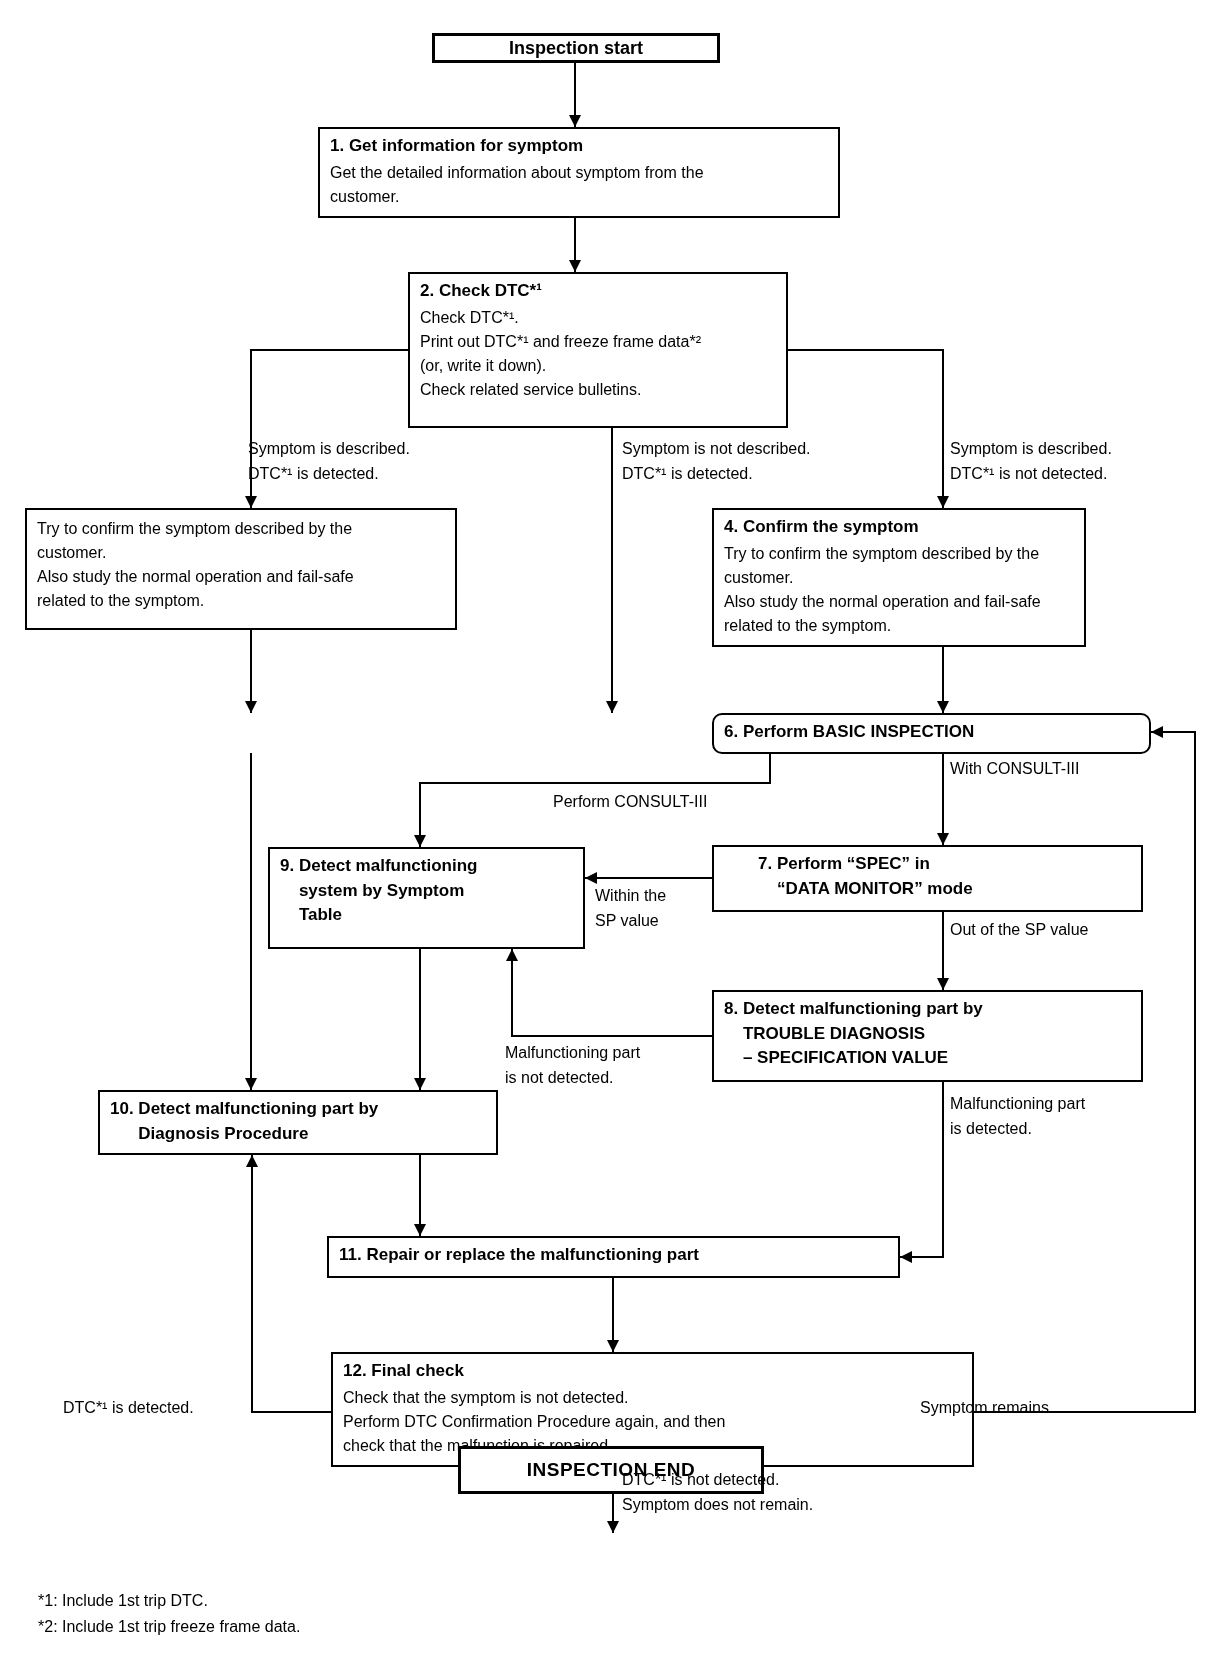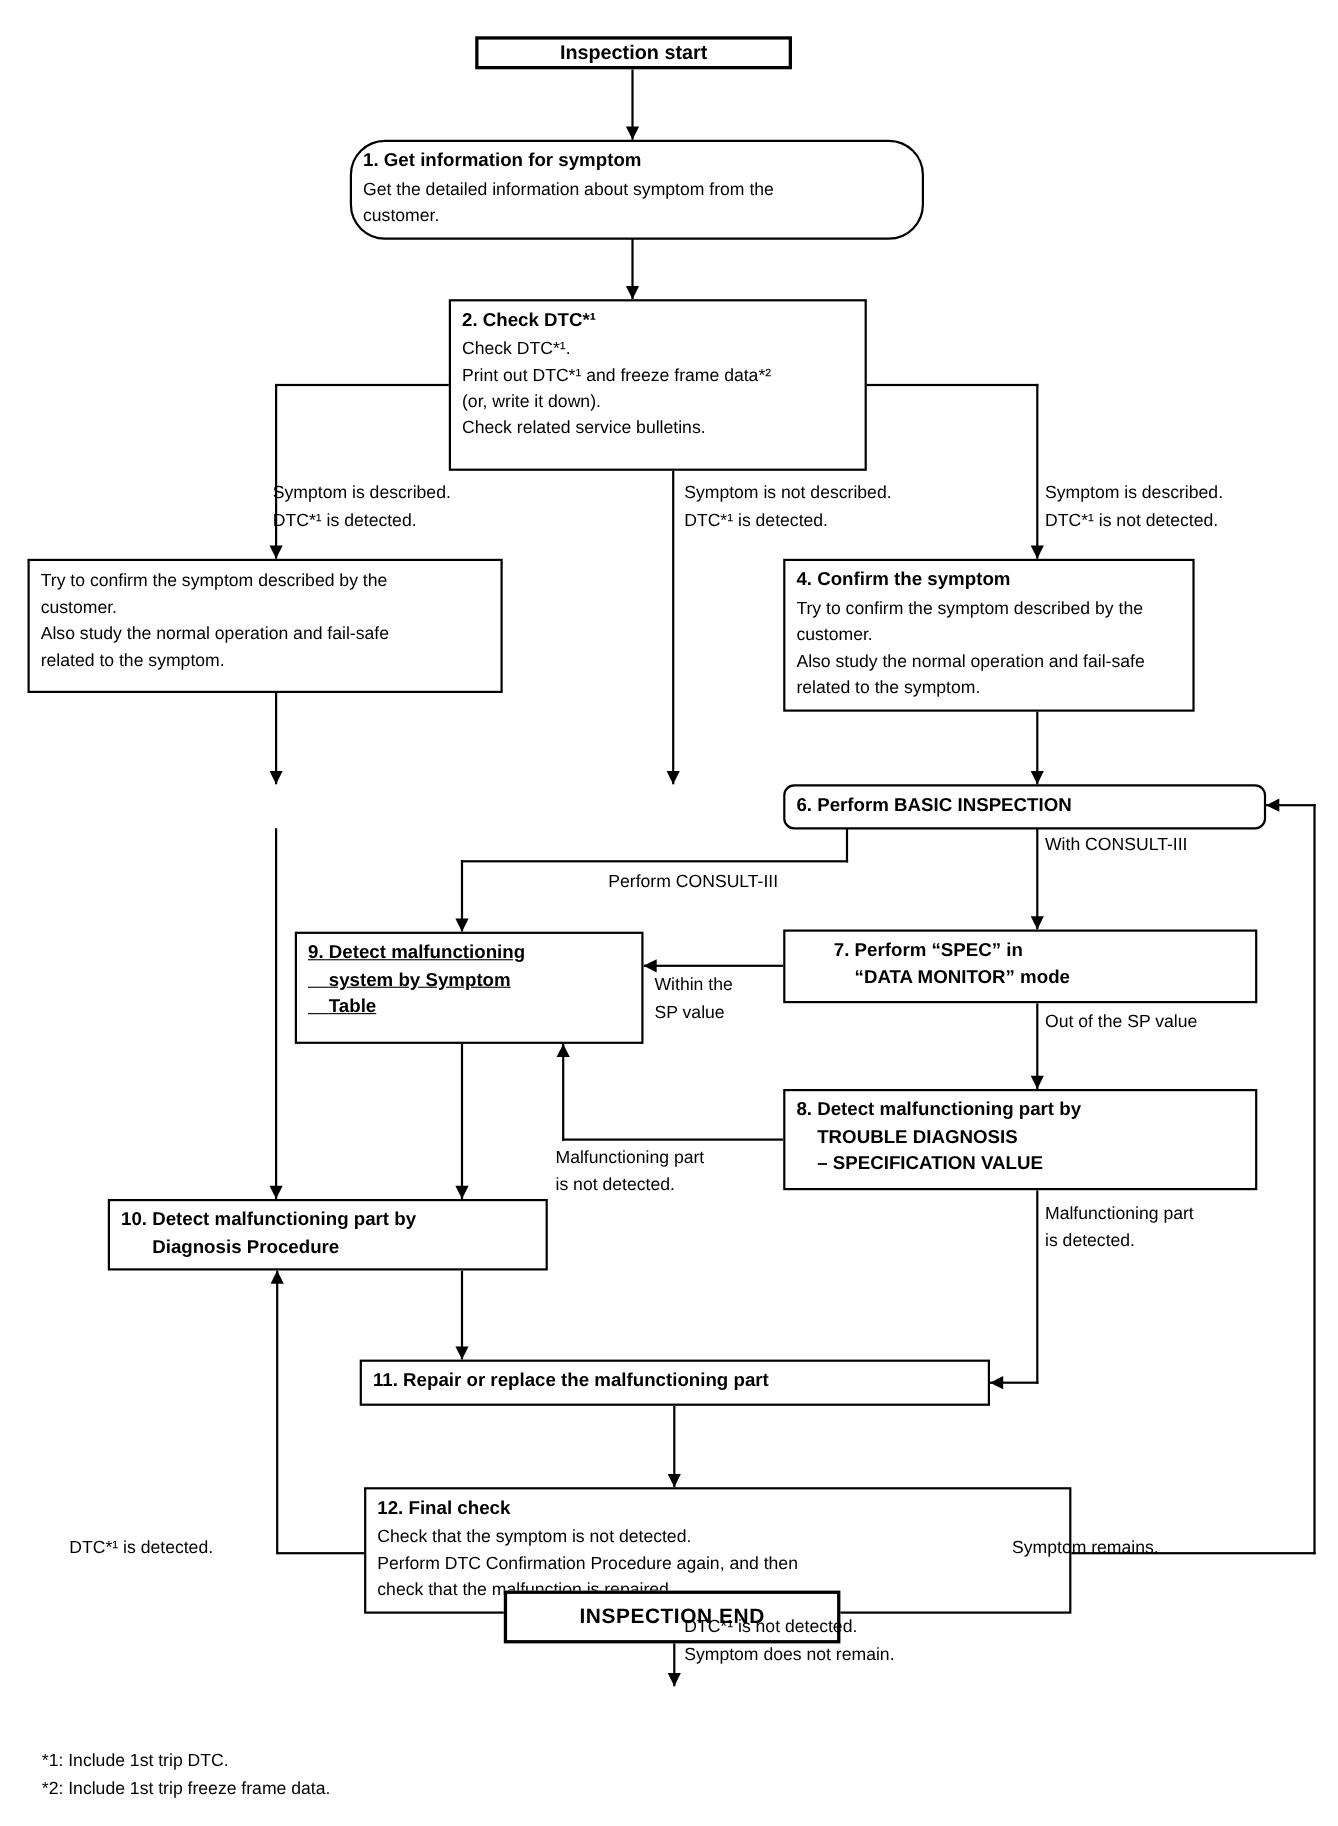--- a/index.html
+++ b/index.html
@@ -99,21 +99,21 @@
   <div class="line" style="left:1151px;top:731px;width:45px;height:2px;"></div>
   <div class="arrow left" style="left:1151px;top:726px;"></div>
 
   <div class="line" style="left:612px;top:1460px;width:2px;height:73px;"></div>
   <div class="arrow down" style="left:607px;top:1521px;"></div>
 
   <div class="node terminal" style="left:432px;top:33px;width:288px;height:30px;">
     <div class="terminal-label">Inspection start</div>
   </div>
 
-  <div class="node" style="left:318px;top:127px;width:522px;min-height:84px;border-radius:32px;">
+  <div class="node" style="left:318px;top:127px;width:522px;min-height:84px;">
     <div class="node-title">1. Get information for symptom</div>
     <div class="node-body">Get the detailed information about symptom from the
 customer.</div>
   </div>
 
   <div class="node" style="left:408px;top:272px;width:380px;min-height:156px;">
     <div class="node-title">2. Check DTC*¹</div>
     <div class="node-body">Check DTC*¹.
 Print out DTC*¹ and freeze frame data*²
 (or, write it down).
@@ -144,21 +144,21 @@
     <div class="node-title">7. Perform “SPEC” in
     “DATA MONITOR” mode</div>
   </div>
 
   <div class="node" style="left:712px;top:990px;width:431px;min-height:92px;">
     <div class="node-title">8. Detect malfunctioning part by
     TROUBLE DIAGNOSIS
     – SPECIFICATION VALUE</div>
   </div>
 
-  <div class="node" style="left:268px;top:847px;width:317px;min-height:102px;text-decoration:underline;">
+  <div class="node" style="left:268px;top:847px;width:317px;min-height:102px;">
     <div class="node-title">9. Detect malfunctioning
     system by Symptom
     Table</div>
   </div>
 
   <div class="node" style="left:98px;top:1090px;width:400px;min-height:65px;">
     <div class="node-title">10. Detect malfunctioning part by
       Diagnosis Procedure</div>
   </div>
 

